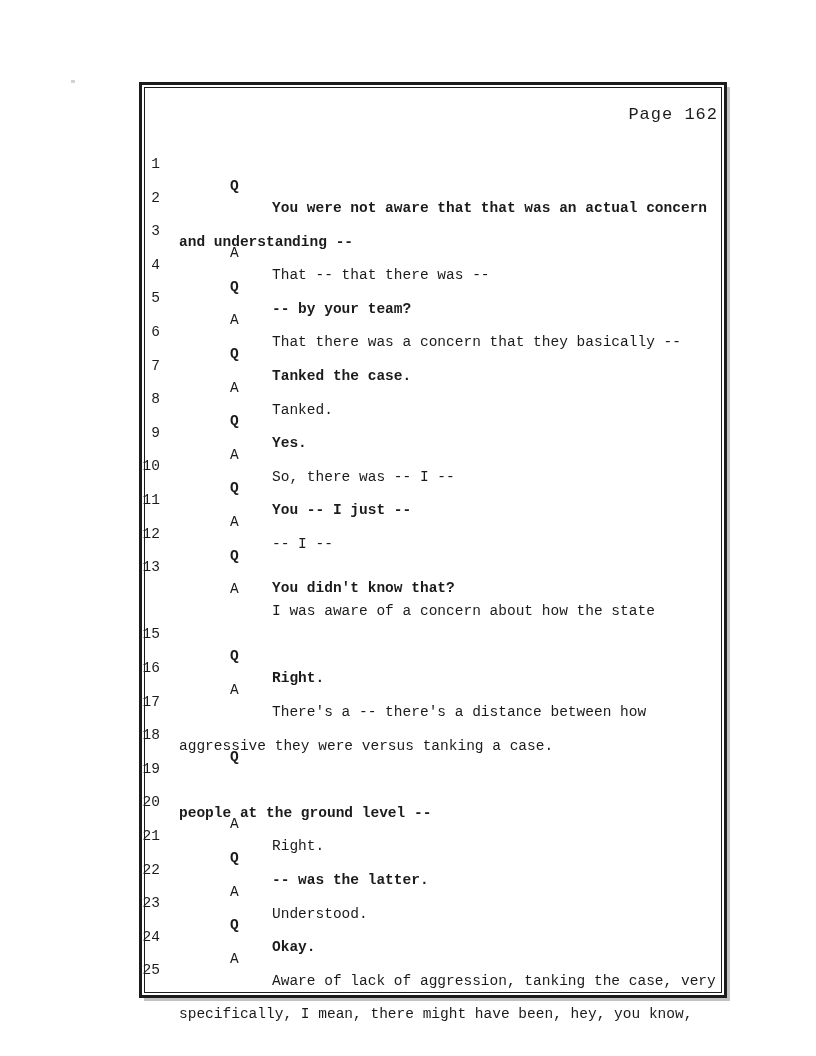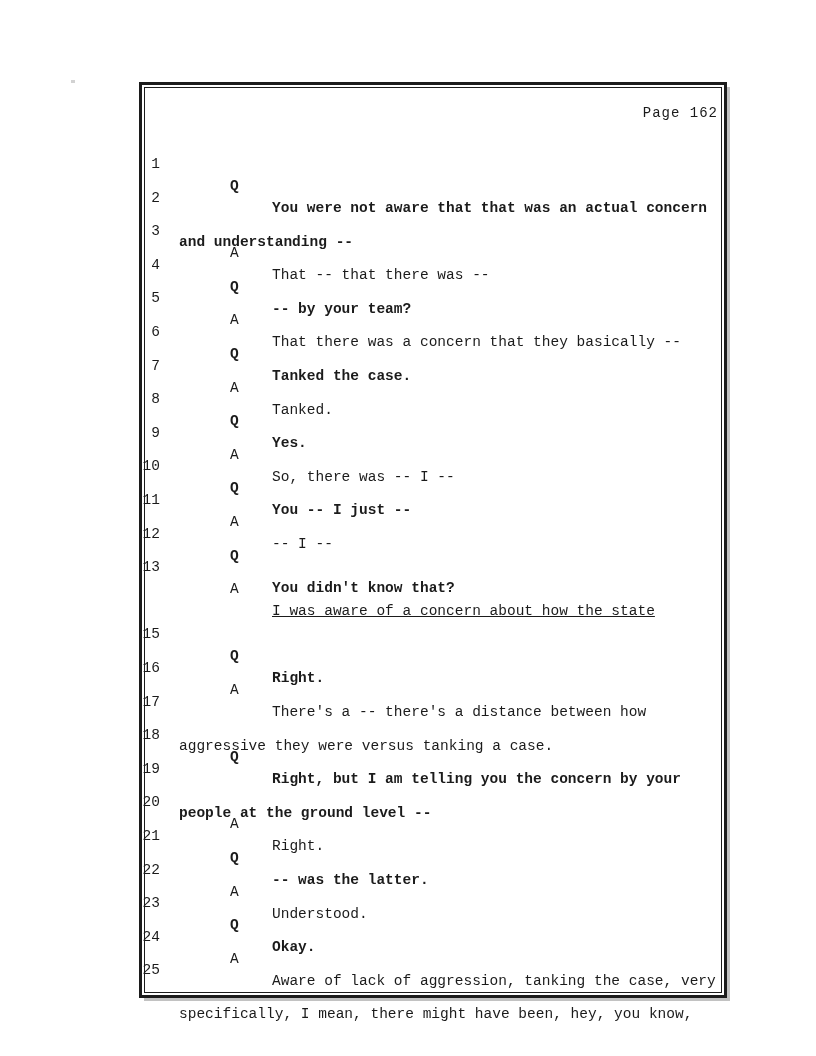--- a/index.html
+++ b/index.html
@@ -38,21 +38,21 @@
     left: 71px;
     top: 80px;
     width: 4px;
     height: 3px;
     background: #d2d2d2;
   }
   .page-header {
     position: absolute;
     top: 105px;
     right: 98px;
-    font-size: 14px;
+    font-size: 17px;
     letter-spacing: 1px;
     white-space: pre;
   }
   .lines-layer {
     position: absolute;
     inset: 0;
   }
   .t-line {
     position: absolute;
     left: 0;
@@ -151,41 +151,40 @@
       <span class="line-text" style="left: 272px;">-- I --</span>
     </div>
       <div class="t-line bold" style="top: 500.6px;">
       <span class="line-number">12</span>
       <span class="speaker-label">Q</span>
       <span class="line-text" style="left: 272px; margin-top: 10px;">You didn't know that?</span>
     </div>
       <div class="t-line" style="top: 534.2px;">
       <span class="line-number">13</span>
       <span class="speaker-label">A</span>
-      <span class="line-text" style="left: 272px; text-decoration: underline;">I was aware of a concern about how the state</span>
+      <span class="line-text" style="left: 272px;">I was aware of a concern about how the state</span>
     </div>
       <div class="t-line bold" style="top: 601.4px;">
       <span class="line-number">15</span>
       <span class="speaker-label">Q</span>
       <span class="line-text" style="left: 272px;">Right.</span>
     </div>
       <div class="t-line" style="top: 635px;">
       <span class="line-number">16</span>
       <span class="speaker-label">A</span>
       <span class="line-text" style="left: 272px;">There's a -- there's a distance between how</span>
     </div>
       <div class="t-line" style="top: 668.6px;">
       <span class="line-number">17</span>
       <span class="speaker-label"></span>
       <span class="line-text" style="left: 179px;">aggressive they were versus tanking a case.</span>
     </div>
       <div class="t-line bold" style="top: 702.2px;">
       <span class="line-number">18</span>
       <span class="speaker-label">Q</span>
-      <span class="line-text" style="left: 272px;">Right, but I am telling you the concern by your</span>
     </div>
       <div class="t-line bold" style="top: 735.8px;">
       <span class="line-number">19</span>
       <span class="speaker-label"></span>
       <span class="line-text" style="left: 179px;">people at the ground level --</span>
     </div>
       <div class="t-line" style="top: 769.4px;">
       <span class="line-number">20</span>
       <span class="speaker-label">A</span>
       <span class="line-text" style="left: 272px;">Right.</span>

